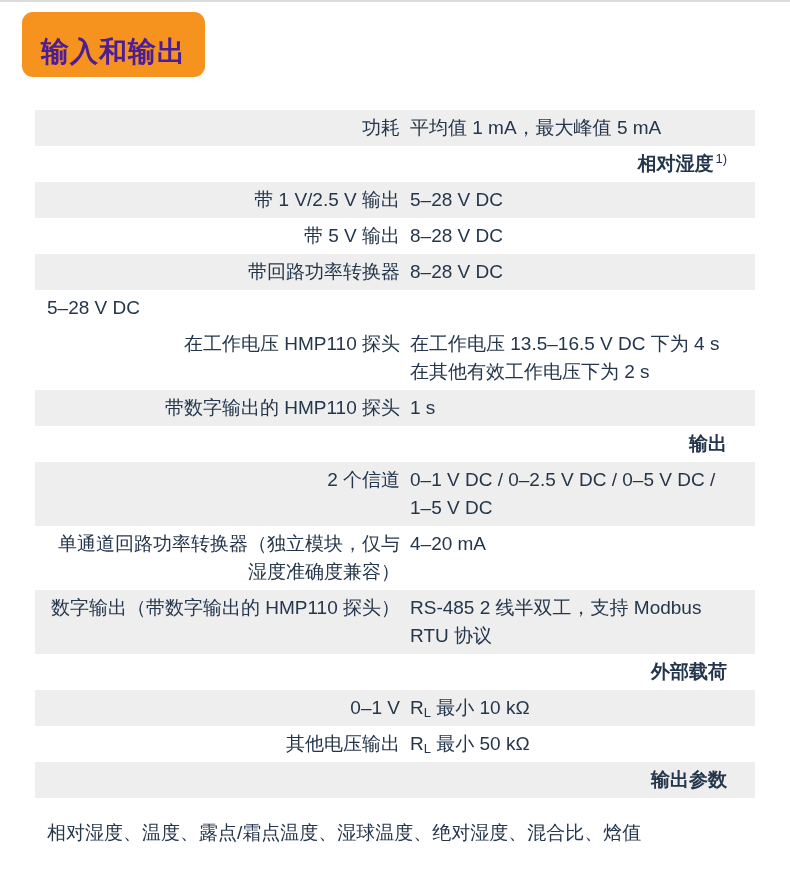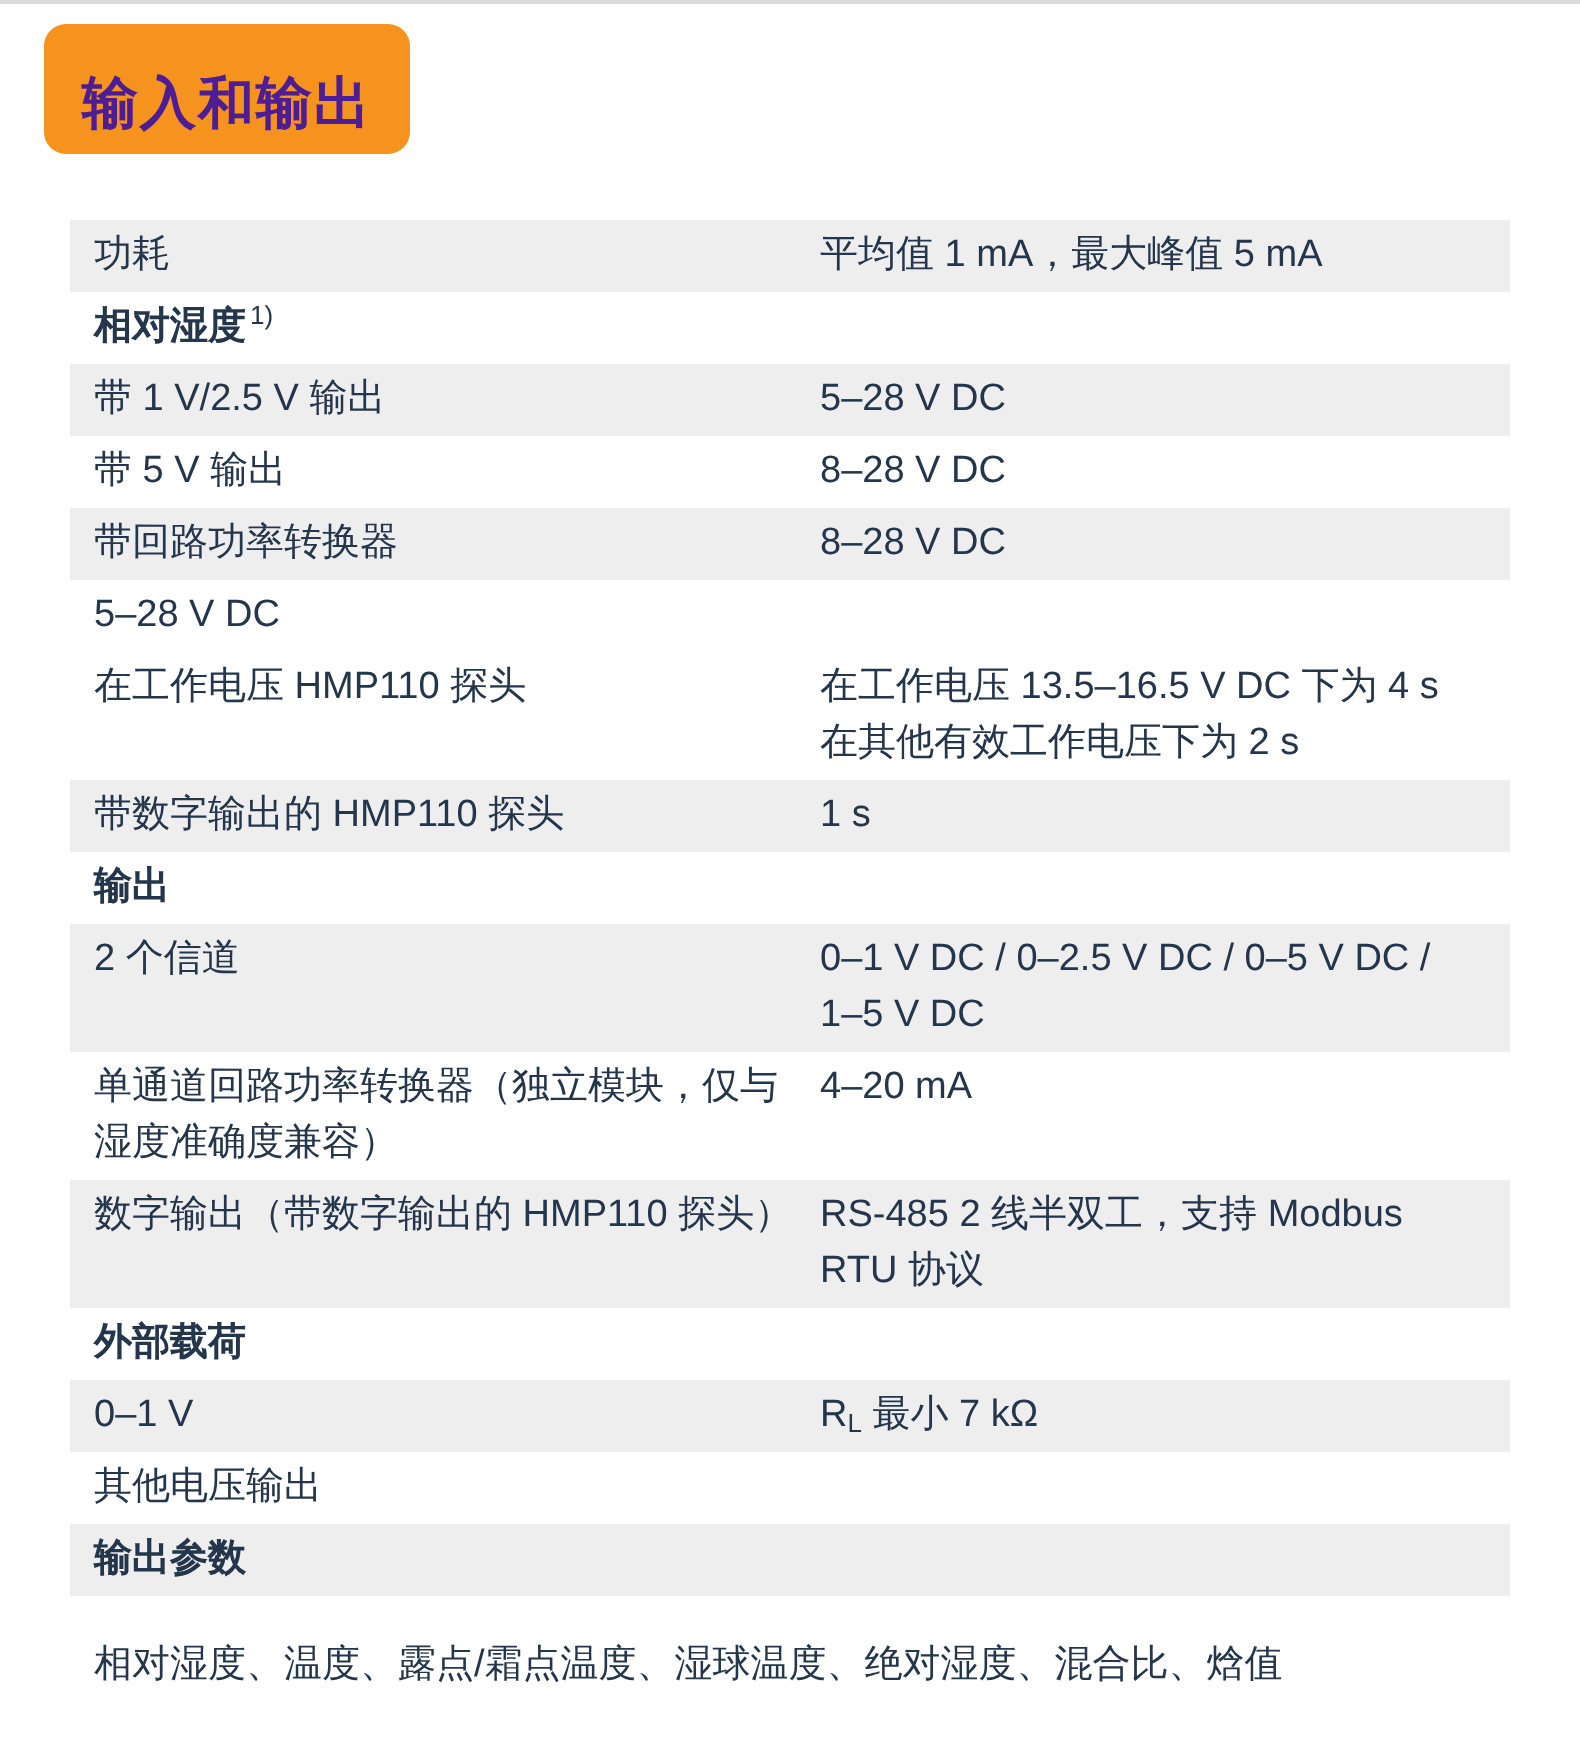--- a/index.html
+++ b/index.html
@@ -16,21 +16,21 @@
   }
   .top-rule{position:absolute;top:0;left:0;width:790px;height:2px;background:var(--rule);}
   .badge{
     display:inline-block;margin:12px 0 0 22px;background:var(--orange);
     color:#4c1d95;font-weight:bold;font-size:28px;line-height:1;
     padding:26px 19px 11px;border-radius:11px;letter-spacing:1px;
   }
   .spec-table{margin:33px 0 0 35px;width:720px;font-size:19px;}
   .row{display:flex;align-items:flex-start;padding:4px 0 4px 12px;line-height:28px;}
   .row.shaded{background:var(--shade);}
-  .cell-label{width:363px;padding-right:10px;box-sizing:border-box;flex:none;}
+  .cell-label{width:363px;padding-right:10px;box-sizing:border-box;flex:none;text-align:right;}
   .cell-value{flex:1;padding-right:8px;}
   .section .cell-label{font-weight:bold;width:690px;}
   .full-row .cell-full{width:700px;margin-top:17px;}
   sup.fnref{font-weight:normal;font-size:13px;vertical-align:super;line-height:0;margin-left:2px;}
   span.subs{font-size:13px;vertical-align:-3px;line-height:0;}
 </style>
 </head>
 <body>
 
 
@@ -92,24 +92,25 @@
       <div class="cell-value">
         <div>RS-485 2 线半双工，支持 Modbus</div>
         <div>RTU 协议</div>
       </div>
     </div>
     <div class="row section">
       <div class="cell-label"><span>外部载荷</span></div>
     </div>
     <div class="row shaded">
       <div class="cell-label"><span>0–1 V</span></div>
-      <div class="cell-value"><span>R</span><span class="subs">L</span><span> 最小 7 kΩ</span></div>
+      <div class="cell-value"><span>R</span><span class="subs">L</span><span> 最小 10 kΩ</span></div>
     </div>
     <div class="row">
       <div class="cell-label"><span>其他电压输出</span></div>
+      <div class="cell-value"><span>R</span><span class="subs">L</span><span> 最小 50 kΩ</span></div>
     </div>
     <div class="row shaded section">
       <div class="cell-label"><span>输出参数</span></div>
     </div>
     <div class="row full-row">
       <div class="cell-full">相对湿度、温度、露点/霜点温度、湿球温度、绝对湿度、混合比、焓值</div>
     </div>
   </div>
 
 

